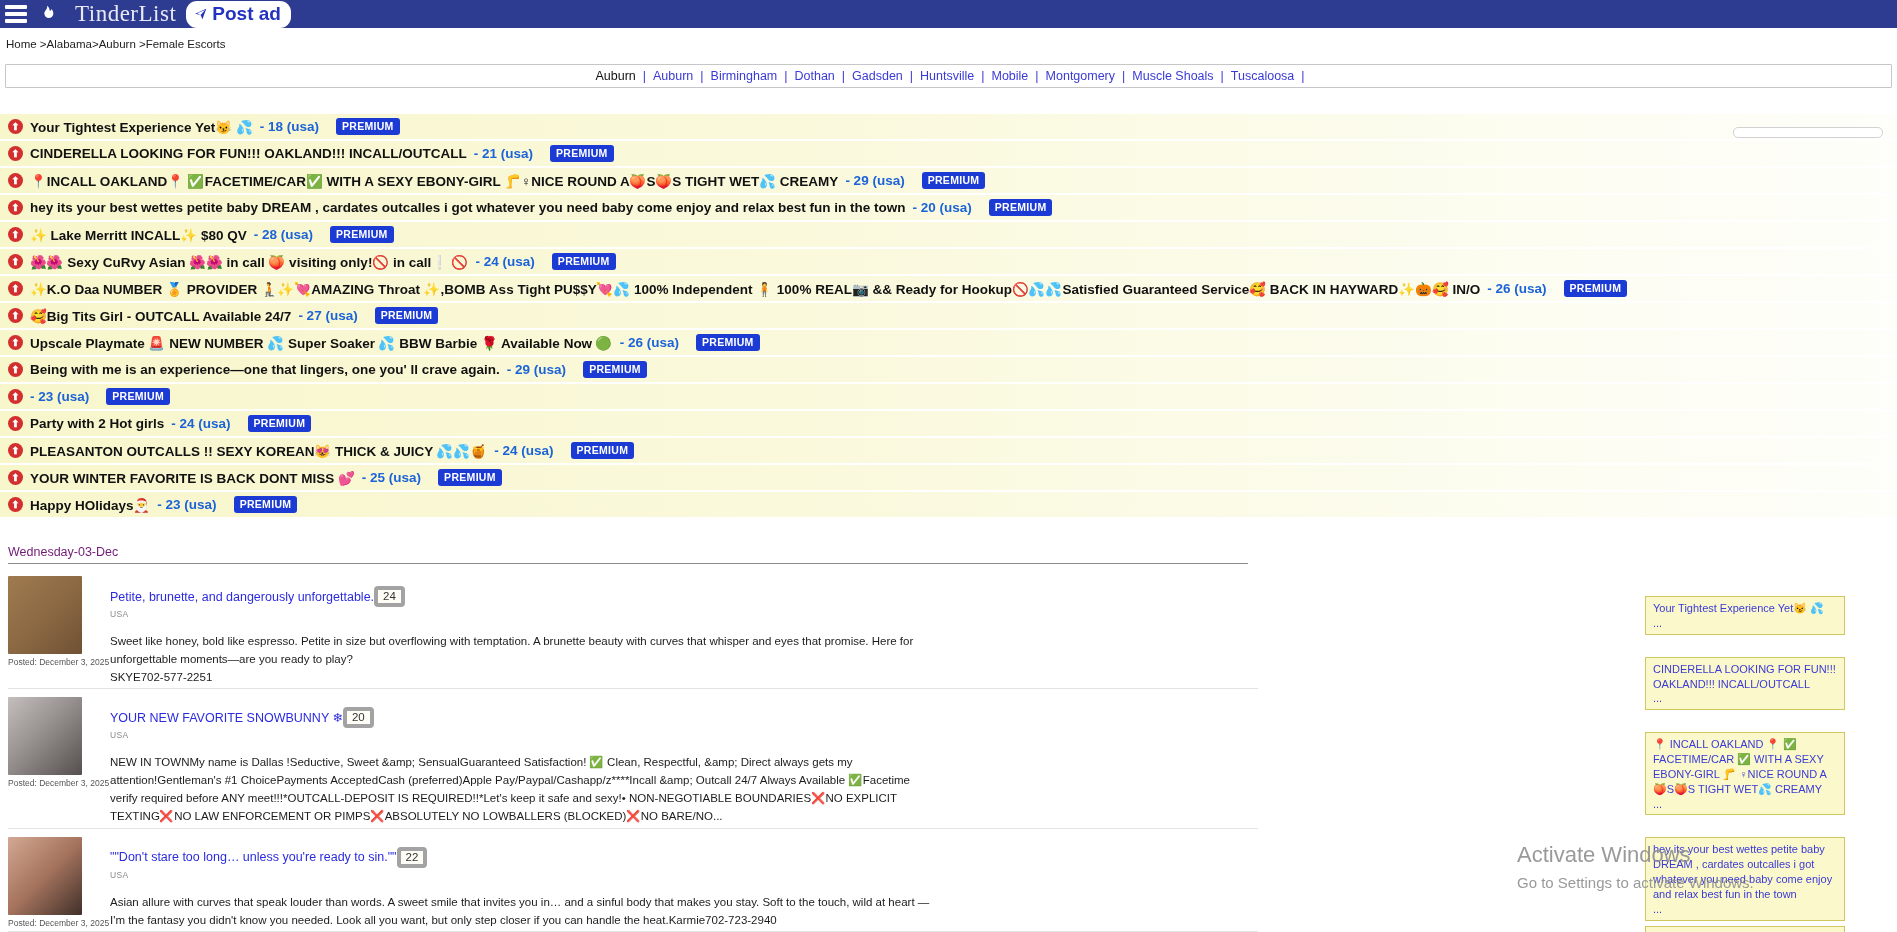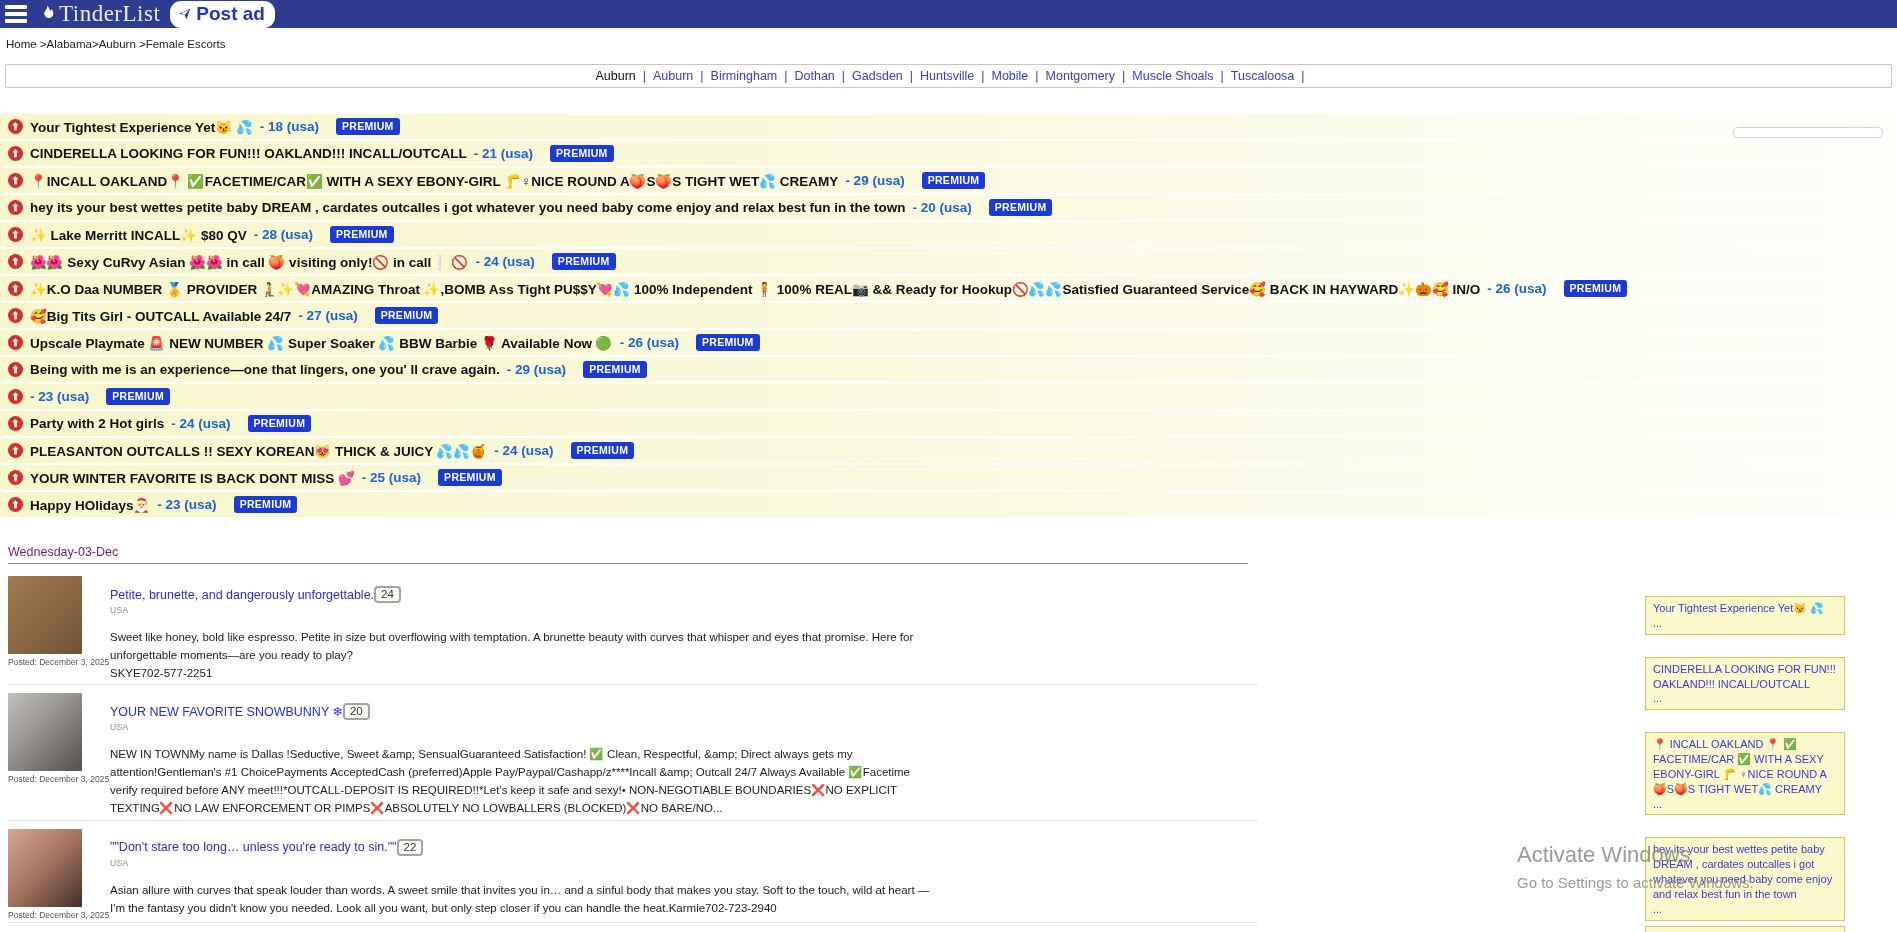--- a/index.html
+++ b/index.html
@@ -5,21 +5,21 @@
   * { box-sizing: border-box; }
   html,body { margin:0; padding:0; }
   body {
     width:1897px; height:932px; overflow:hidden; position:relative;
     background:#fff; font-family:"Liberation Sans", sans-serif; color:#111;
   }
   
   .topbar { height:28px; background:#2d3c90; display:flex; align-items:center; padding:0 5px; gap:10px; }
   .hamburger { width:22px; height:18px; display:flex; flex-direction:column; justify-content:space-between; cursor:pointer; }
   .hamburger span { height:4px; background:#fff; border-radius:1px; }
-  .brand { display:flex; align-items:center; gap:2px;justify-content:flex-end; }
+  .brand { display:flex; align-items:center; gap:18px;justify-content:flex-end; }
   .brand svg { width:20px; height:20px; }
   .brand-name { font-family:"Liberation Serif", serif; font-size:23px; color:#e9e9f6; letter-spacing:.5px; line-height:1; margin-top:-2px; }
   .postad { display:flex; align-items:center; gap:4px; background:#fff; border:none; border-radius:11px;
             padding:2px 10px 3px 8px; color:#2333c0; font-weight:bold; font-size:19px; cursor:pointer; }
   .postad svg { width:14px; height:14px; }
   
   .breadcrumb { padding:10px 6px 6px; font-size:11.5px; color:#222; }
   
   .citybox { margin:8px 5px 0; height:24px; border:1px solid #c6c6c6; border-radius:1px;
              display:flex; align-items:center; justify-content:center; font-size:12.5px; background:#fff;text-align:right; }
@@ -42,21 +42,21 @@
   .listings { margin:28px 0 0 8px; width:1250px; }
   .date-header { font-size:12.5px; color:#701a75; margin-bottom:4px; }
   .date-rule { border:none; border-top:1px solid #8a8a8a; margin:0 0 4px; width:1240px; }
   .litem { display:flex; gap:14px; padding:8px 0 2px; border-bottom:1px solid #e3e3e3; }
   .lthumb-col { width:88px; flex:0 0 auto; }
   .lthumb { width:74px; height:78px; border-radius:1px; }
   .lposted { font-size:8.5px; color:#555; margin-top:3px; white-space:nowrap; }
   .lbody { flex:1; }
   .ltitle-row { display:flex; align-items:center; margin-top:10px; }
   .ltitle { font-size:12.5px; color:#2a2ae0; cursor:pointer; }
-  .lage { border:2px solid #a3a3a3; border-radius:4px; background:#fffef6; font-size:11.5px;
+  .lage { border:4px solid #a3a3a3; border-radius:4px; background:#fffef6; font-size:11.5px;
           color:#333; padding:0 5px 1px; }
   .lcountry { font-size:8.5px; color:#8a8a8a; letter-spacing:.4px; margin-top:2px; }
   .ldesc { font-size:11.5px; color:#1c1c1c; line-height:1.55; margin-top:14px; max-width:830px; }
   .lline2 { font-size:11.5px; color:#1c1c1c; line-height:1.55; }
   
   .sidebar { position:absolute; top:596px; left:1645px; width:200px; display:flex; flex-direction:column; gap:22px; }
   .sbox { background:#fbf9cb; border:1px solid #d0c85e; padding:4px 7px 3px; font-size:11px;
           color:#3a3ad6; line-height:1.35; cursor:pointer; }
   .sbox .more { color:#3a3ad6; }
   .sbox.stub { height:8px; padding:0; }

